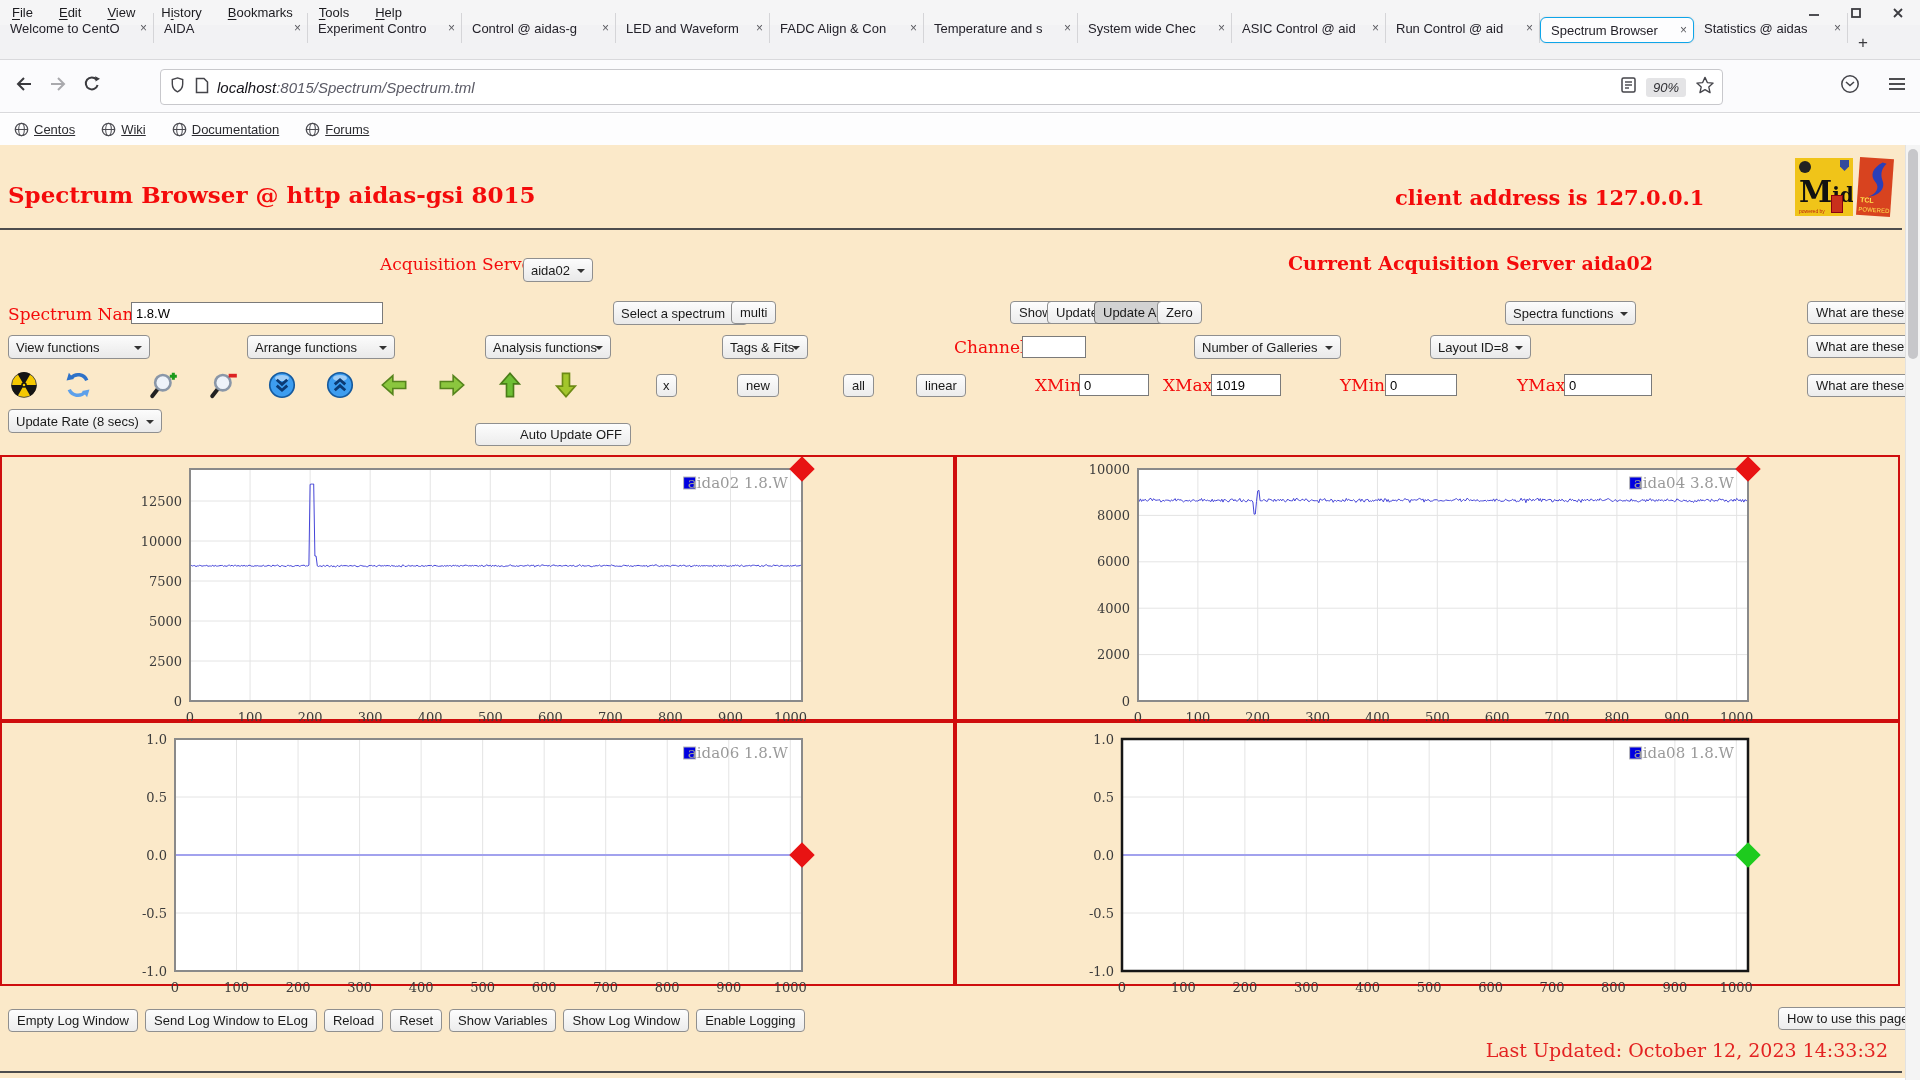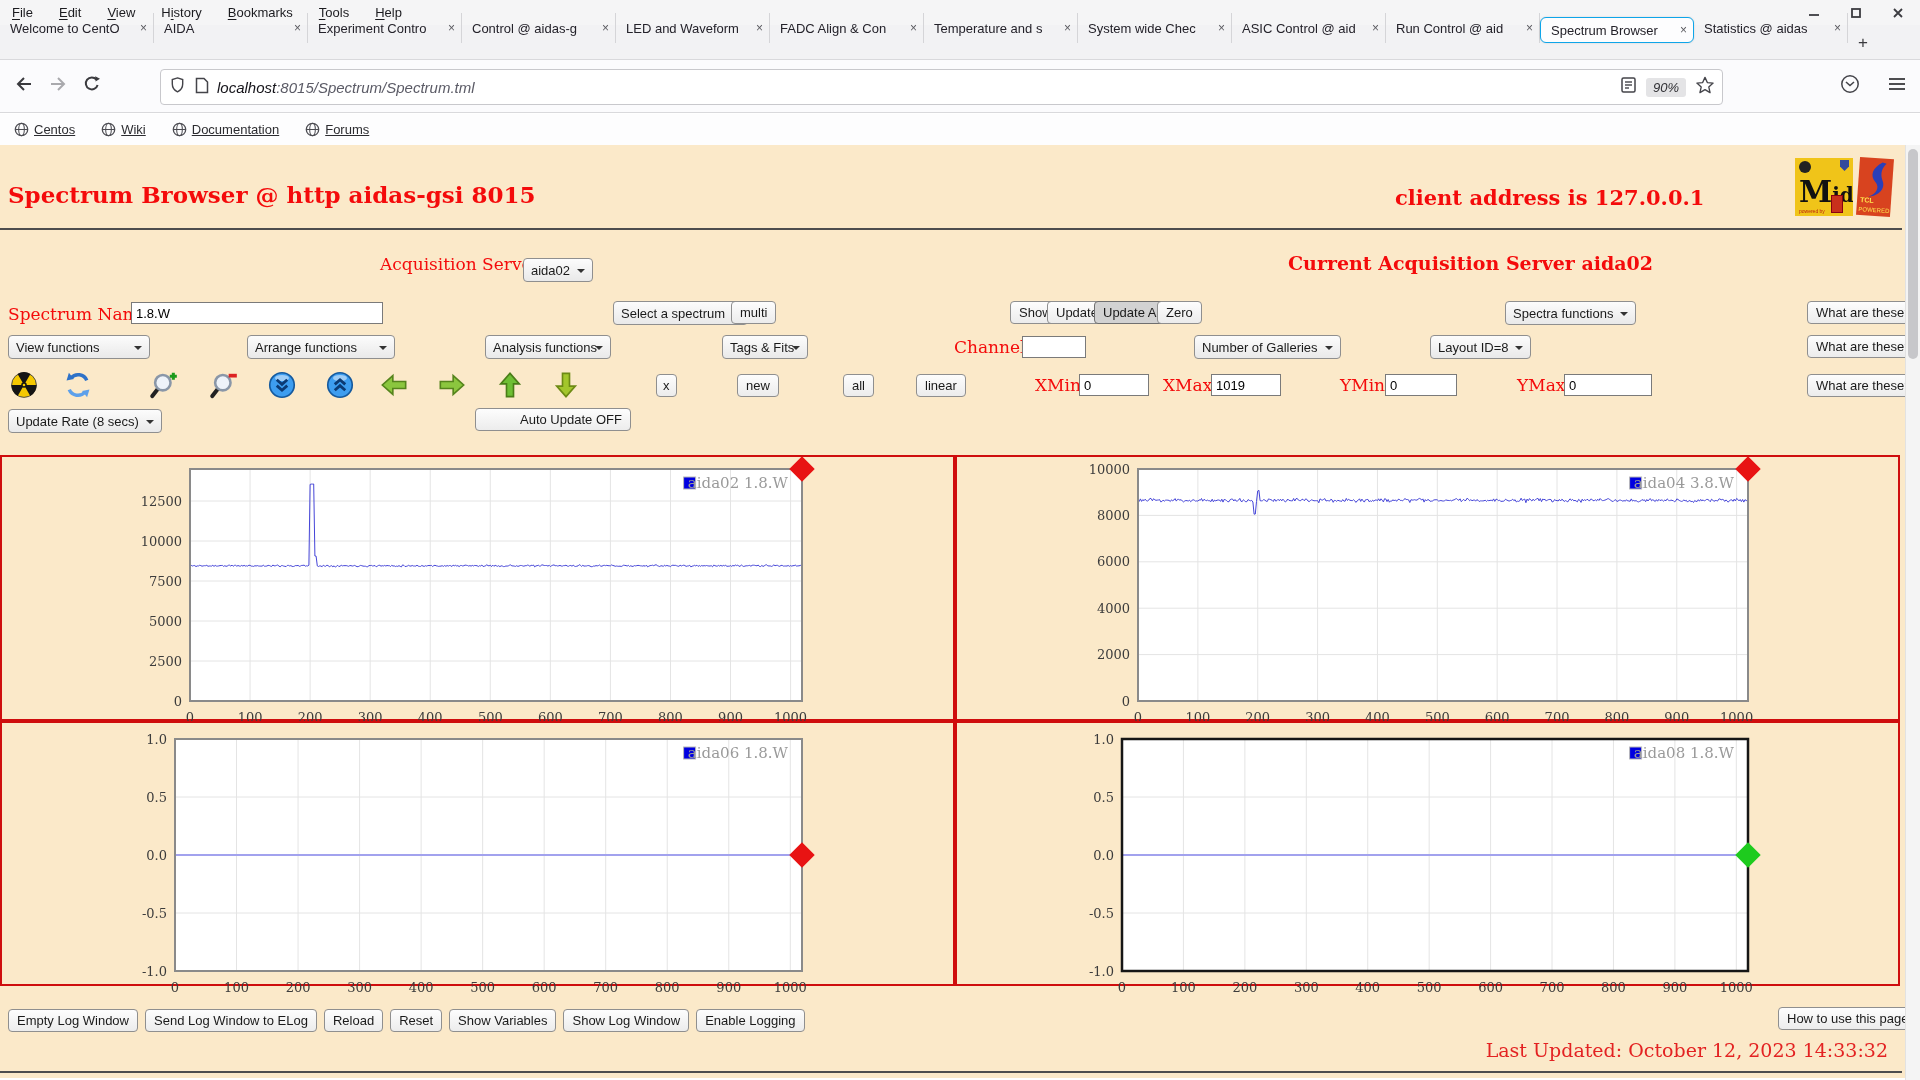--- a/index.html
+++ b/index.html
@@ -406,21 +406,21 @@
   <input class="tinput" style="left: 1211px; top: 229px; width: 70px;" value="1019">
   <div class="ctl-label" style="left:1340px; top:230px;">YMin</div>
   <input class="tinput" style="left: 1385px; top: 229px; width: 72px;" value="0">
   <div class="ctl-label" style="left:1517px; top:230px;">YMax</div>
   <input class="tinput" style="left: 1564px; top: 229px; width: 88px;" value="0">
   <button class="btn" style="left:1807px; top:229px;">What are these?</button>
 
   <div class="sel" style="left:8px; top:264px;">
       <span>Update Rate (8 secs)</span>
     </div>
-  <button class="btn" style="left:475px; top:263px;padding-left:44px;">Auto Update OFF</button>
+  <button class="btn" style="left:475px; top:278px;padding-left:44px;">Auto Update OFF</button>
 
   <div id="charts">
     <div class="panel p0">
         <div class="plot"><svg width="712" height="278" style="overflow: visible;">
             <rect x="62" y="14" width="612" height="232" fill="#ffffff"></rect>
             <line x1="62" y1="14" x2="62" y2="246" stroke="#e4e4e4"></line>
             <text x="62" y="267" text-anchor="middle" class="tick">0</text>
             <line x1="122.05888125613346" y1="14" x2="122.05888125613346" y2="246" stroke="#e4e4e4"></line>
             <text x="122.05888125613346" y="267" text-anchor="middle" class="tick">100</text>
             <line x1="182.11776251226692" y1="14" x2="182.11776251226692" y2="246" stroke="#e4e4e4"></line>

